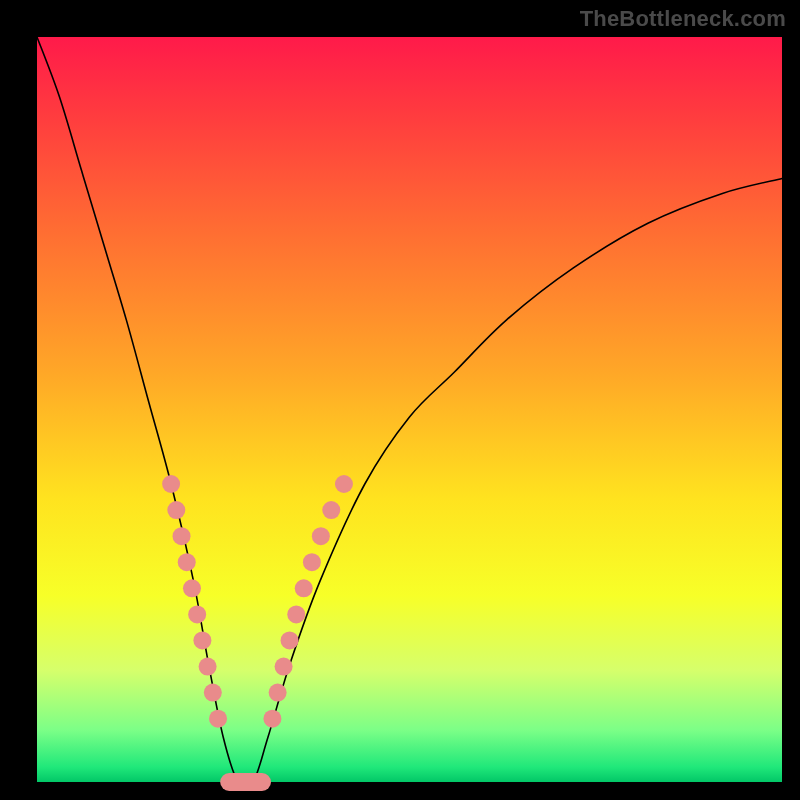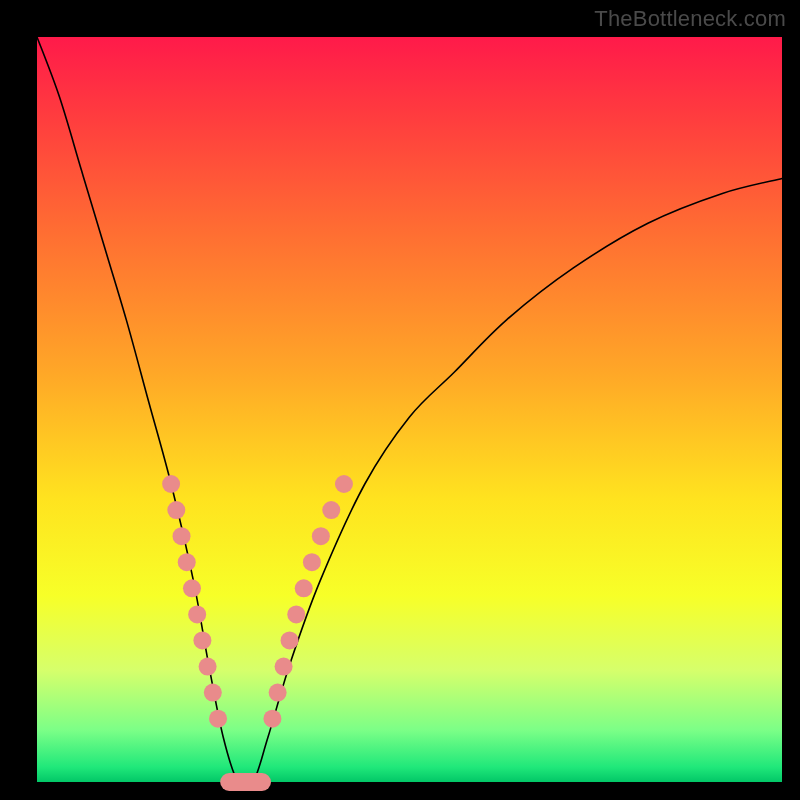--- a/index.html
+++ b/index.html
@@ -36,21 +36,21 @@
       #20e87a 98%,
       #02c767 100%);
   }
   .attribution {
     position: absolute;
     top: 6px;
     right: 14px;
     font-family: Arial, Helvetica, sans-serif;
     font-size: 22px;
     color: #4a4a4a;
-    font-weight: 400;
+    font-weight: 700;
     letter-spacing: 0.2px;
     user-select: none;
   }
   svg.curve {
     position: absolute;
     left: 0;
     top: 0;
     width: 745px;
     height: 745px;
     overflow: visible;

